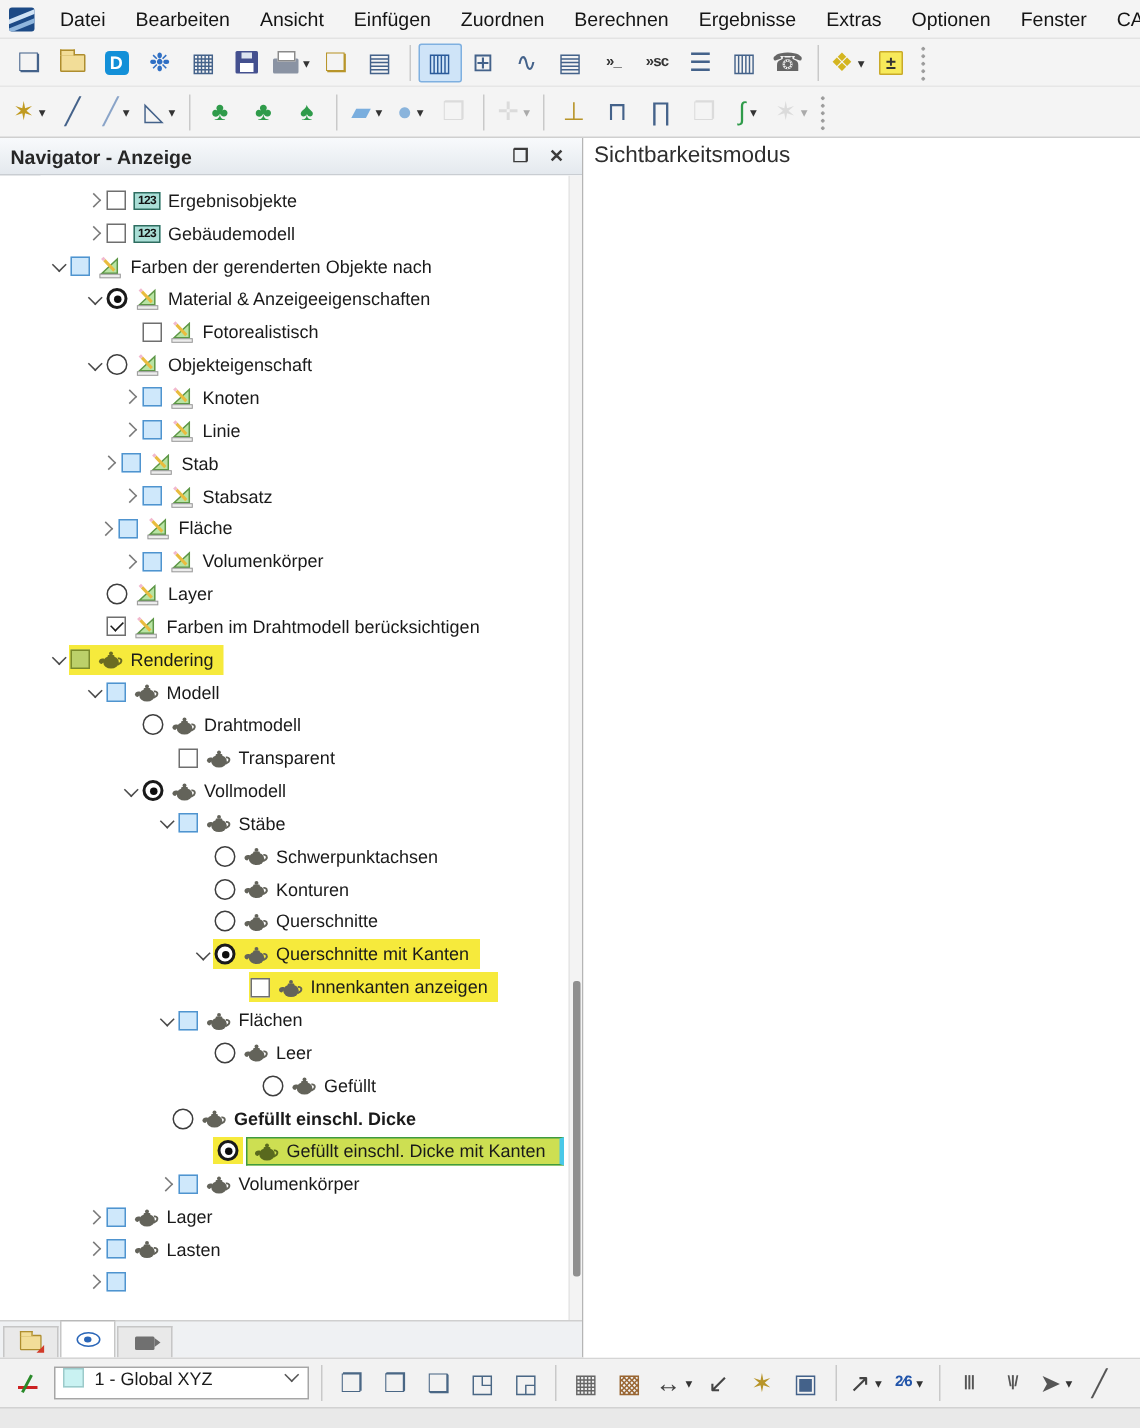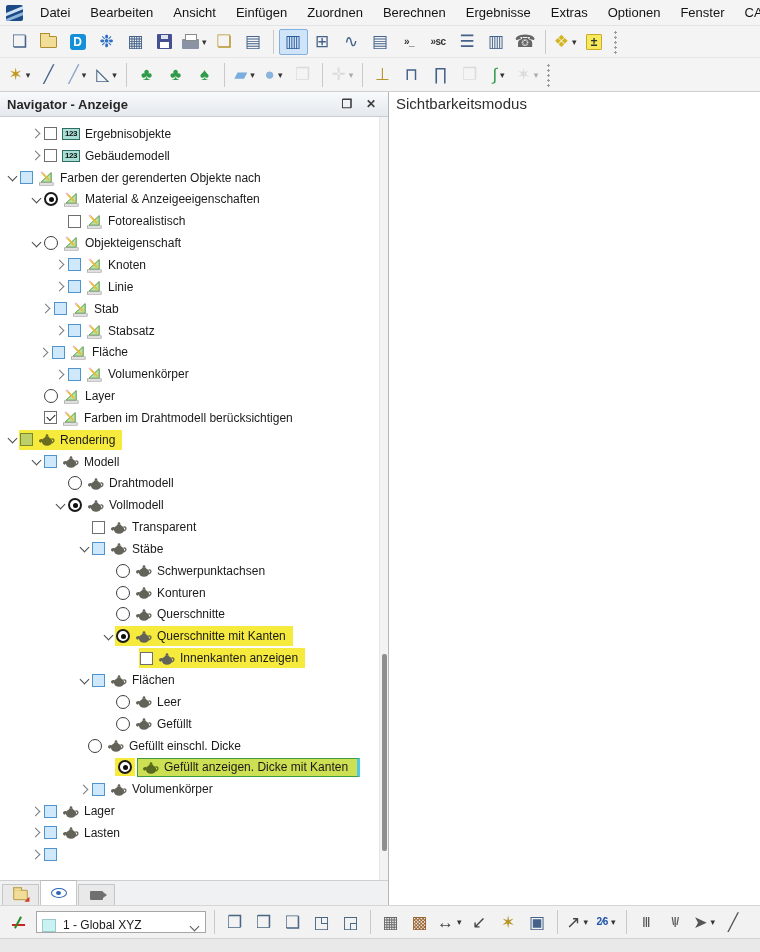--- a/index.html
+++ b/index.html
@@ -61,21 +61,21 @@
   .navigator{width:389px;flex:none;display:flex;flex-direction:column;background:#fff;
     border-right:1px solid #b5b5b5;}
   .nav-header{height:25px;flex:none;display:flex;align-items:center;gap:4px;
     background:linear-gradient(#f8fafc,#e4e9ee);border-bottom:1px solid #c9cdd2;
     padding:0 7px;font-weight:bold;font-size:13px;color:#262626;}
   .nav-header .hspace{flex:1;}
   .hdr-btn{width:20px;height:19px;display:flex;align-items:center;justify-content:center;
     font-size:12px;color:#3c3c3c;}
 
   
-  .tree{flex:1;position:relative;overflow:hidden;padding-top:6px;background:#fff;}
+  .tree{flex:1;position:relative;overflow:hidden;padding-top:6px;background:#fff;margin-left:27px;}
   .trow{display:flex;align-items:center;height:21.85px;white-space:nowrap;}
   .rowin{display:inline-flex;align-items:center;gap:5px;padding:0 7px 0 1px;height:20px;}
   .rowin.hl-yellow{background:var(--hl-yellow);}
   .hl-y-box{background:var(--hl-yellow);display:inline-flex;align-items:center;padding:2px 3px;margin-right:2px;}
   .hl-g-box{background:var(--hl-green);border:1px solid var(--hl-green-border);
     border-right:3px solid var(--hl-cyan-edge);display:inline-flex;align-items:center;gap:5px;
     padding:1px 9px 1px 4px;}
   .exp{width:13px;height:13px;position:relative;flex:none;}
   .exp.open::before{content:"";position:absolute;left:3px;top:2px;width:6px;height:6px;
     border-right:1.6px solid #4a4a4a;border-bottom:1.6px solid #4a4a4a;transform:rotate(45deg);}
@@ -114,21 +114,21 @@
     border-top:3.5px solid transparent;border-bottom:3.5px solid transparent;border-left:4px solid #707070;}
 
   
   .canvas{flex:1;background:#fff;position:relative;}
   .mode-label{position:absolute;top:3px;left:7px;font-size:15px;color:#2e2e2e;}
 
   
   #bottom-toolbar{height:33px;flex:none;background:#f2f2f2;border-top:1px solid #d5d5d5;
     display:flex;align-items:center;padding:0 4px;}
   .combo{height:22px;width:170px;background:#fff;border:1px solid #a6a6a6;display:flex;
-    align-items:flex-end;gap:7px;padding:0 5px;font-size:12px;color:#1a1a1a;margin:0 3px;flex:none;}
+    align-items:flex-start;gap:7px;padding:0 5px;font-size:12px;color:#1a1a1a;margin:0 3px;flex:none;}
   .swatch{width:14px;height:13px;border:1px solid #9ccaca;flex:none;}
   .combo .chev{margin-left:auto;width:10px;height:10px;position:relative;}
   .combo .chev::before{content:"";position:absolute;left:1px;top:1px;width:6px;height:6px;
     border-right:1.4px solid #555;border-bottom:1.4px solid #555;transform:rotate(45deg);}
   .statusbar{height:14px;flex:none;background:#e9e9e9;border-top:1px solid #d2d2d2;}
 </style>
 </head>
 <body>
 
 <div class="window">
@@ -532,50 +532,50 @@
                   <ellipse cx="9" cy="9.5" rx="5.2" ry="4.2" fill="#63635a"></ellipse>
                   <path d="M4.6 7.2 C2.6 6.6 1.2 7.4 1 8.8 C0.9 9.8 1.8 10.6 2.9 10.7 L4.8 8.6 Z" fill="#63635a"></path>
                   <path d="M13.6 7 C15.6 6.6 16.5 8.2 15.4 9.8 L13.4 11.2" fill="none" stroke="#63635a" stroke-width="1.3"></path>
                   <rect x="6.8" y="4.6" width="4.4" height="1.6" rx="0.6" fill="#63635a"></rect>
                   <circle cx="9" cy="3.6" r="1.3" fill="#63635a"></circle>
                 </svg>
               </span>
               <span class="tlabel">Drahtmodell</span>
             </span>
           </div>
+          <div class="trow" style="padding-left: 78px;">
+            <span class="exp"></span>
+            <span class="rowin">
+              <span class="cb"></span>
+              <span class="ti">
+                <svg width="17" height="15" viewBox="0 0 17 15">
+                  <ellipse cx="9" cy="9.5" rx="5.2" ry="4.2" fill="#63635a"></ellipse>
+                  <path d="M4.6 7.2 C2.6 6.6 1.2 7.4 1 8.8 C0.9 9.8 1.8 10.6 2.9 10.7 L4.8 8.6 Z" fill="#63635a"></path>
+                  <path d="M13.6 7 C15.6 6.6 16.5 8.2 15.4 9.8 L13.4 11.2" fill="none" stroke="#63635a" stroke-width="1.3"></path>
+                  <rect x="6.8" y="4.6" width="4.4" height="1.6" rx="0.6" fill="#63635a"></rect>
+                  <circle cx="9" cy="3.6" r="1.3" fill="#63635a"></circle>
+                </svg>
+              </span>
+              <span class="tlabel">Transparent</span>
+            </span>
+          </div>
           <div class="trow" style="padding-left: 54px;">
             <span class="exp open"></span>
             <span class="rowin">
               <span class="rd on"></span>
               <span class="ti">
                 <svg width="17" height="15" viewBox="0 0 17 15">
                   <ellipse cx="9" cy="9.5" rx="5.2" ry="4.2" fill="#63635a"></ellipse>
                   <path d="M4.6 7.2 C2.6 6.6 1.2 7.4 1 8.8 C0.9 9.8 1.8 10.6 2.9 10.7 L4.8 8.6 Z" fill="#63635a"></path>
                   <path d="M13.6 7 C15.6 6.6 16.5 8.2 15.4 9.8 L13.4 11.2" fill="none" stroke="#63635a" stroke-width="1.3"></path>
                   <rect x="6.8" y="4.6" width="4.4" height="1.6" rx="0.6" fill="#63635a"></rect>
                   <circle cx="9" cy="3.6" r="1.3" fill="#63635a"></circle>
                 </svg>
               </span>
               <span class="tlabel">Vollmodell</span>
-            </span>
-          </div>
-          <div class="trow" style="padding-left: 78px;">
-            <span class="exp"></span>
-            <span class="rowin">
-              <span class="cb"></span>
-              <span class="ti">
-                <svg width="17" height="15" viewBox="0 0 17 15">
-                  <ellipse cx="9" cy="9.5" rx="5.2" ry="4.2" fill="#63635a"></ellipse>
-                  <path d="M4.6 7.2 C2.6 6.6 1.2 7.4 1 8.8 C0.9 9.8 1.8 10.6 2.9 10.7 L4.8 8.6 Z" fill="#63635a"></path>
-                  <path d="M13.6 7 C15.6 6.6 16.5 8.2 15.4 9.8 L13.4 11.2" fill="none" stroke="#63635a" stroke-width="1.3"></path>
-                  <rect x="6.8" y="4.6" width="4.4" height="1.6" rx="0.6" fill="#63635a"></rect>
-                  <circle cx="9" cy="3.6" r="1.3" fill="#63635a"></circle>
-                </svg>
-              </span>
-              <span class="tlabel">Transparent</span>
             </span>
           </div>
           <div class="trow" style="padding-left: 78px;">
             <span class="exp open"></span>
             <span class="rowin">
               <span class="cb blue"></span>
               <span class="ti">
                 <svg width="17" height="15" viewBox="0 0 17 15">
                   <ellipse cx="9" cy="9.5" rx="5.2" ry="4.2" fill="#63635a"></ellipse>
                   <path d="M4.6 7.2 C2.6 6.6 1.2 7.4 1 8.8 C0.9 9.8 1.8 10.6 2.9 10.7 L4.8 8.6 Z" fill="#63635a"></path>
@@ -692,37 +692,37 @@
                   <ellipse cx="9" cy="9.5" rx="5.2" ry="4.2" fill="#63635a"></ellipse>
                   <path d="M4.6 7.2 C2.6 6.6 1.2 7.4 1 8.8 C0.9 9.8 1.8 10.6 2.9 10.7 L4.8 8.6 Z" fill="#63635a"></path>
                   <path d="M13.6 7 C15.6 6.6 16.5 8.2 15.4 9.8 L13.4 11.2" fill="none" stroke="#63635a" stroke-width="1.3"></path>
                   <rect x="6.8" y="4.6" width="4.4" height="1.6" rx="0.6" fill="#63635a"></rect>
                   <circle cx="9" cy="3.6" r="1.3" fill="#63635a"></circle>
                 </svg>
               </span>
               <span class="tlabel">Leer</span>
             </span>
           </div>
-          <div class="trow" style="padding-left: 102px;">
+          <div class="trow" style="padding-left: 102px; gap: 32px;">
             <span class="exp"></span>
             <span class="rowin">
               <span class="rd"></span>
               <span class="ti">
                 <svg width="17" height="15" viewBox="0 0 17 15">
                   <ellipse cx="9" cy="9.5" rx="5.2" ry="4.2" fill="#63635a"></ellipse>
                   <path d="M4.6 7.2 C2.6 6.6 1.2 7.4 1 8.8 C0.9 9.8 1.8 10.6 2.9 10.7 L4.8 8.6 Z" fill="#63635a"></path>
                   <path d="M13.6 7 C15.6 6.6 16.5 8.2 15.4 9.8 L13.4 11.2" fill="none" stroke="#63635a" stroke-width="1.3"></path>
                   <rect x="6.8" y="4.6" width="4.4" height="1.6" rx="0.6" fill="#63635a"></rect>
                   <circle cx="9" cy="3.6" r="1.3" fill="#63635a"></circle>
                 </svg>
               </span>
               <span class="tlabel">Gefüllt</span>
             </span>
           </div>
-          <div class="trow" style="padding-left: 74px;">
+          <div class="trow" style="padding-left: 74px; font-weight: bold;">
             <span class="exp"></span>
             <span class="rowin">
               <span class="rd"></span>
               <span class="ti">
                 <svg width="17" height="15" viewBox="0 0 17 15">
                   <ellipse cx="9" cy="9.5" rx="5.2" ry="4.2" fill="#63635a"></ellipse>
                   <path d="M4.6 7.2 C2.6 6.6 1.2 7.4 1 8.8 C0.9 9.8 1.8 10.6 2.9 10.7 L4.8 8.6 Z" fill="#63635a"></path>
                   <path d="M13.6 7 C15.6 6.6 16.5 8.2 15.4 9.8 L13.4 11.2" fill="none" stroke="#63635a" stroke-width="1.3"></path>
                   <rect x="6.8" y="4.6" width="4.4" height="1.6" rx="0.6" fill="#63635a"></rect>
                   <circle cx="9" cy="3.6" r="1.3" fill="#63635a"></circle>
@@ -739,21 +739,21 @@
             <span class="hl-g-box">
               <span class="ti">
                 <svg width="17" height="15" viewBox="0 0 17 15">
                   <ellipse cx="9" cy="9.5" rx="5.2" ry="4.2" fill="#59691e"></ellipse>
                   <path d="M4.6 7.2 C2.6 6.6 1.2 7.4 1 8.8 C0.9 9.8 1.8 10.6 2.9 10.7 L4.8 8.6 Z" fill="#59691e"></path>
                   <path d="M13.6 7 C15.6 6.6 16.5 8.2 15.4 9.8 L13.4 11.2" fill="none" stroke="#59691e" stroke-width="1.3"></path>
                   <rect x="6.8" y="4.6" width="4.4" height="1.6" rx="0.6" fill="#59691e"></rect>
                   <circle cx="9" cy="3.6" r="1.3" fill="#59691e"></circle>
                 </svg>
               </span>
-              <span class="tlabel">Gefüllt anzeigen. Dicke mit Kanten</span>
+              <span class="tlabel">Gefüllt einschl. Dicke mit Kanten</span>
             </span>
           </div>
           <div class="trow" style="padding-left: 78px;">
             <span class="exp closed"></span>
             <span class="rowin">
               <span class="cb blue"></span>
               <span class="ti">
                 <svg width="17" height="15" viewBox="0 0 17 15">
                   <ellipse cx="9" cy="9.5" rx="5.2" ry="4.2" fill="#63635a"></ellipse>
                   <path d="M4.6 7.2 C2.6 6.6 1.2 7.4 1 8.8 C0.9 9.8 1.8 10.6 2.9 10.7 L4.8 8.6 Z" fill="#63635a"></path>

